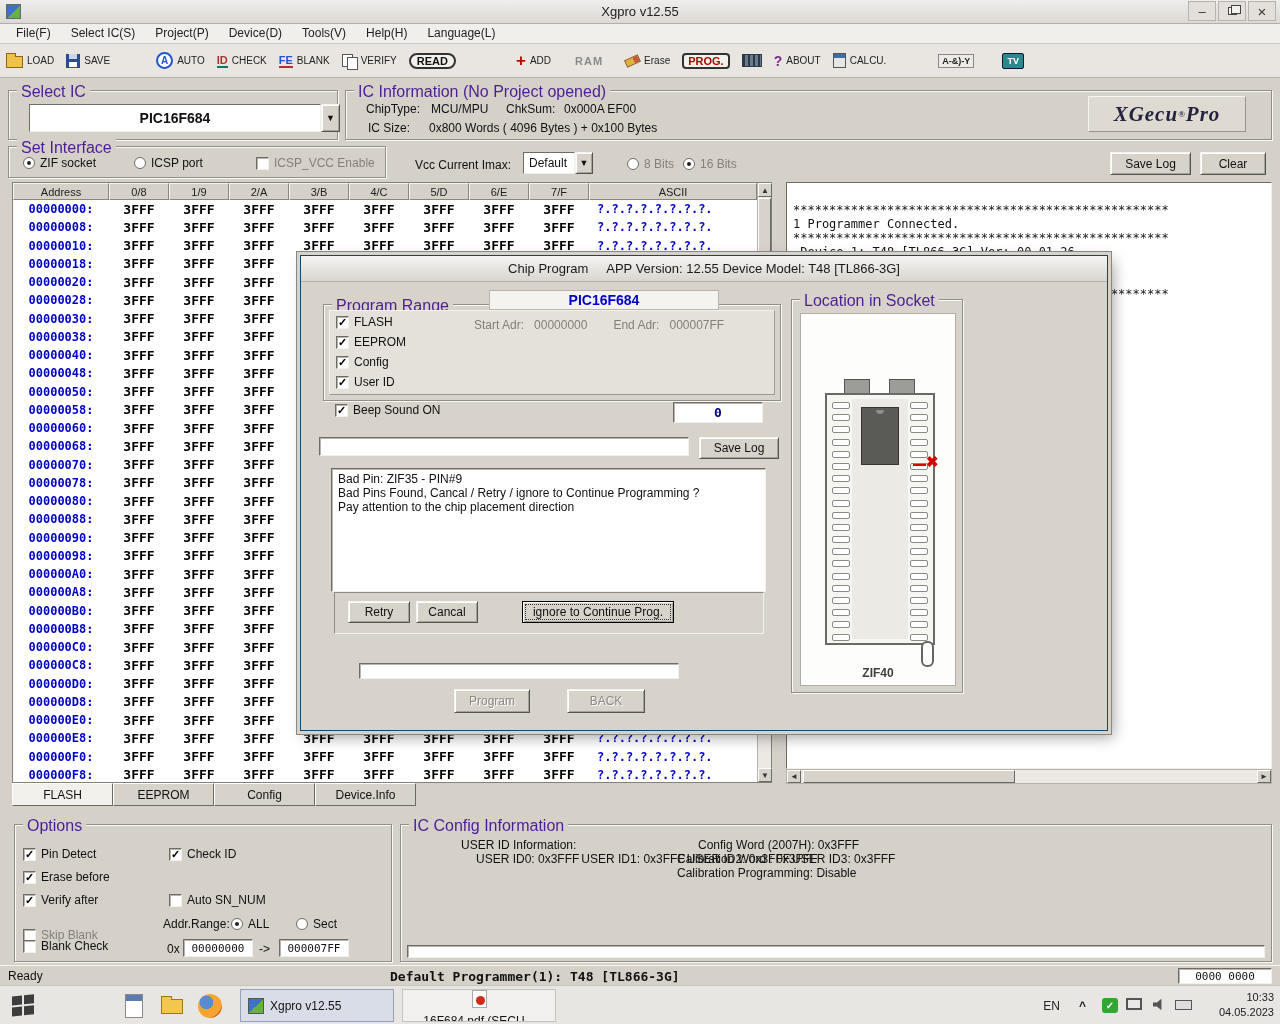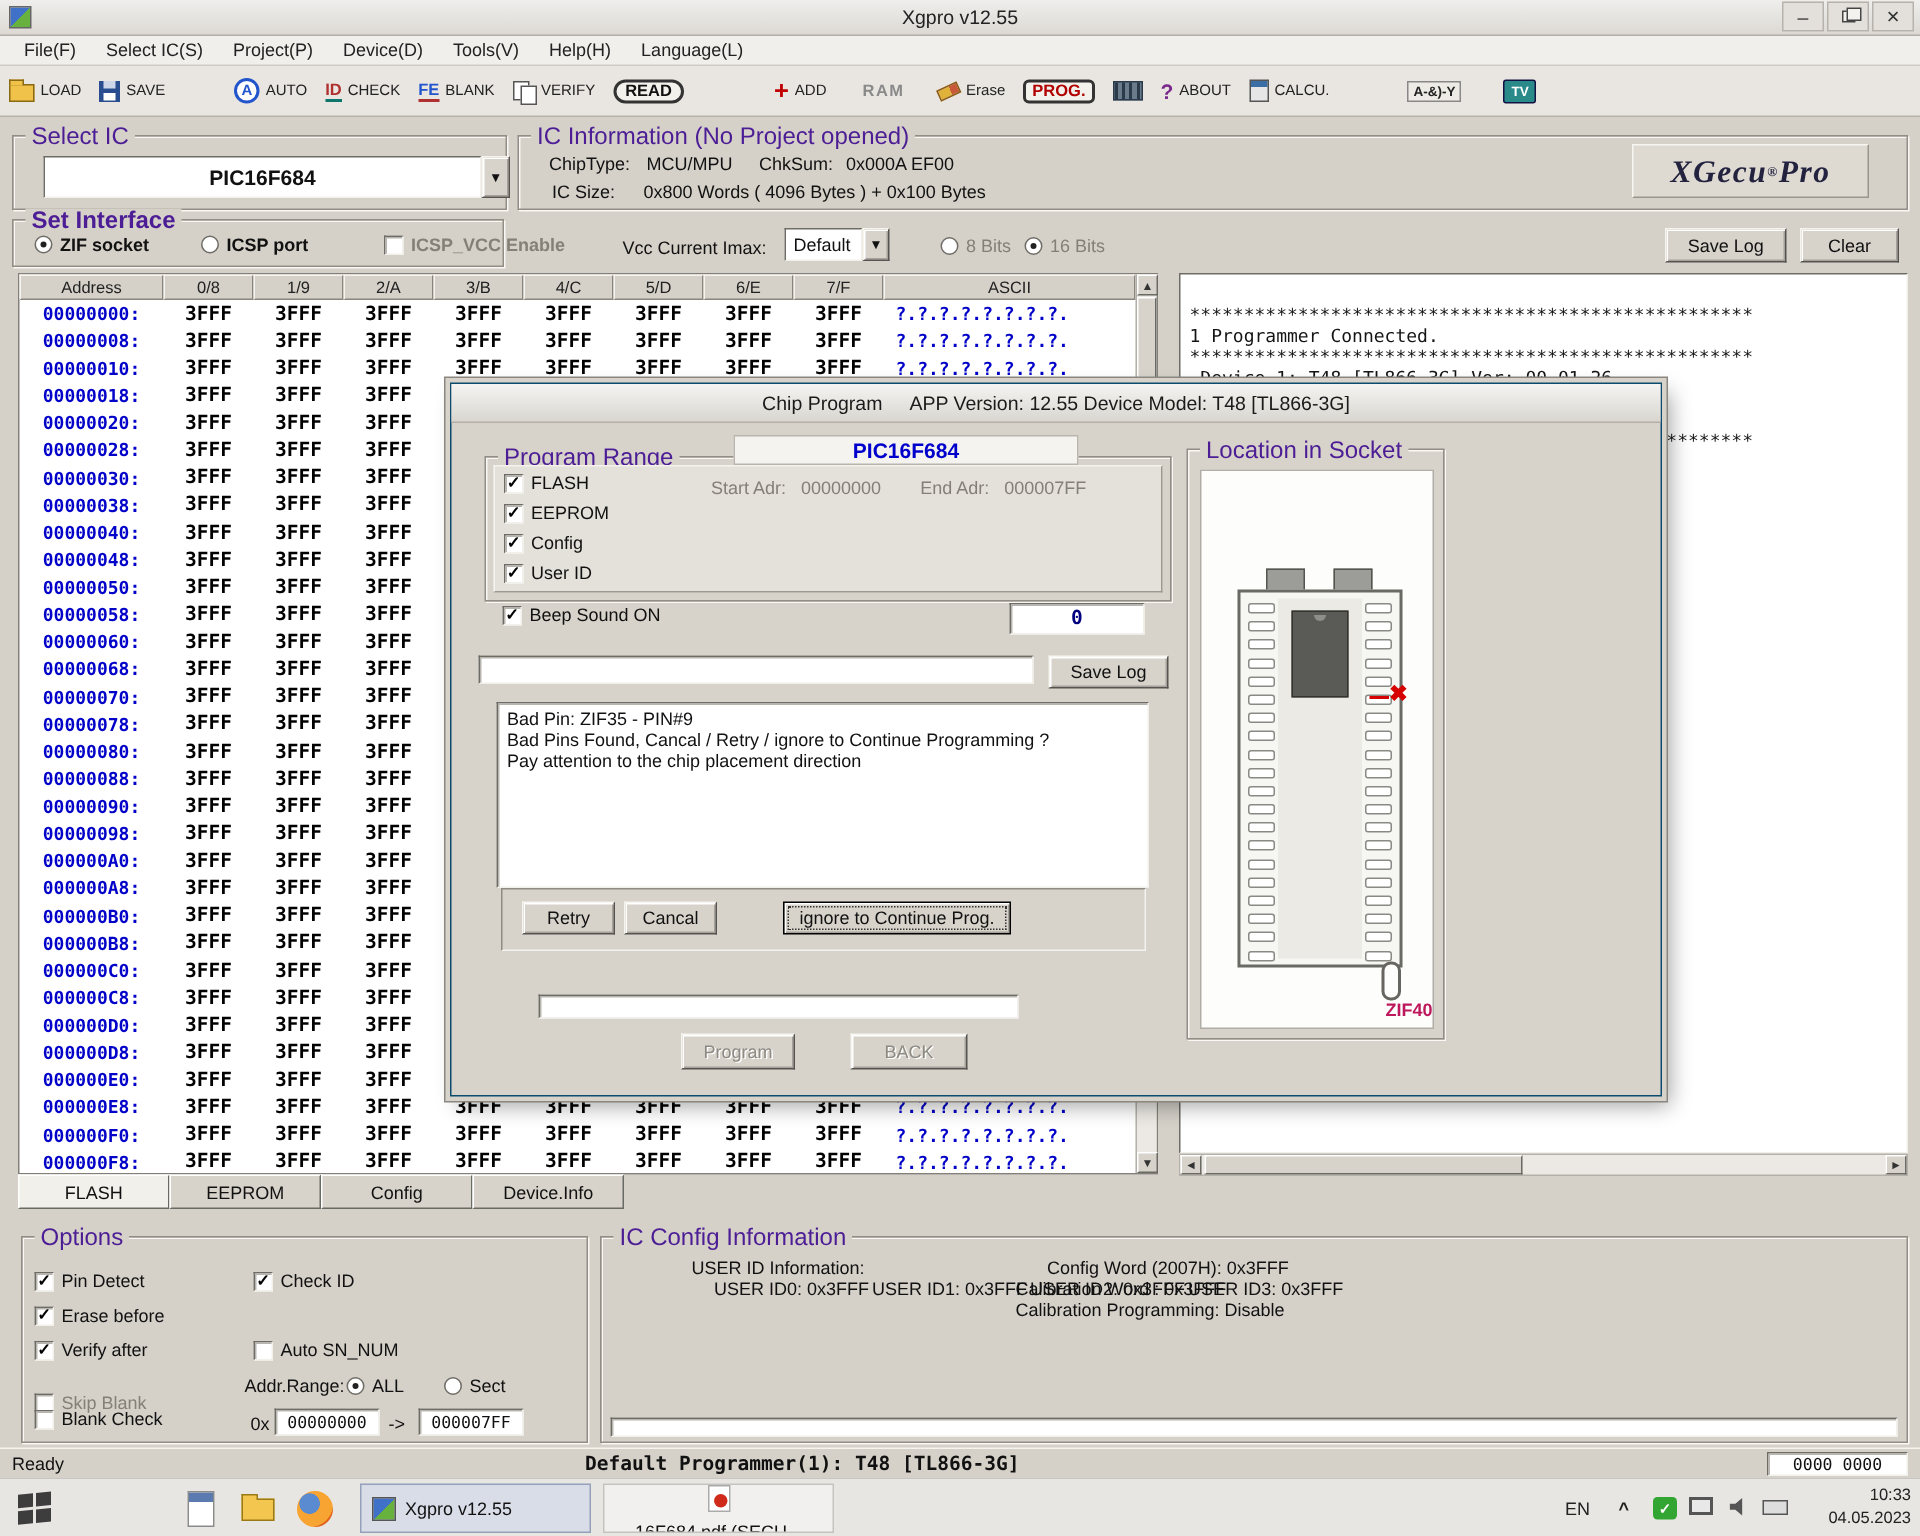--- a/index.html
+++ b/index.html
@@ -143,21 +143,21 @@
   .sockbody{position:absolute;left:24px;top:79px;width:110px;height:252px;background:#f6f6f3;border:2px solid #6a6a64;}
   .channel{position:absolute;left:25px;top:4px;width:56px;bottom:4px;background:#eceae5;}
   .holes{position:absolute;top:7px;display:flex;flex-direction:column;gap:5.2px;}
   .holesL{left:5px;} .holesR{right:5px;}
   .hole{width:18px;height:7px;background:#fff;border:1px solid #8a8a85;border-radius:2px;}
   .chipdev{position:absolute;left:34px;top:12px;width:38px;height:58px;background:#5a5a57;border:1px solid #35352f;}
   .chipdev::after{content:'';position:absolute;left:14px;top:2px;width:8px;height:4px;border-radius:0 0 4px 4px;background:#8f8f8a;}
   .xdash{position:absolute;left:112px;top:150px;width:13px;height:2px;background:#d60000;}
   .xmark{position:absolute;left:125px;top:139px;color:#d60000;font-size:15px;font-weight:bold;}
   .handle{position:absolute;left:120px;top:327px;width:13px;height:26px;border:2px solid #66655f;border-radius:6px;background:#fdfdfb;}
-  .sockname{position:absolute;left:0;right:0;top:352px;text-align:right;font-weight:bold;font-size:12px;color:#be185d;}
+  .sockname{position:absolute;left:0;right:0;top:352px;text-align:center;font-weight:bold;font-size:12px;color:#404040;}
 </style>
 </head>
 <body>
 
 <div id="app">
 
   <div class="titlebar">
     <span class="appicon"></span>
     <div class="tb-title">Xgpro v12.55</div>
     <div class="tb-btns">
@@ -260,21 +260,21 @@
     <span class="cfgline" style="left:218px;top:11px;">0x000A EF00</span>
     <span class="cfgline" style="left:22px;top:30px;">IC Size:</span>
     <span class="cfgline" style="left:83px;top:30px;">0x800 Words ( 4096 Bytes ) + 0x100 Bytes</span>
   </div>
   <div class="logo">
     <span>XGecu</span>
       <sup>®</sup>
       <span>Pro</span>
   </div>
 
-  <div class="group" style="left:8px;top:146px;width:328px;height:32px;font-weight:bold;">
+  <div class="group" style="left:8px;top:146px;width:378px;height:32px;">
     <span class="gtitle">Set Interface</span>
     <div class="radio-row" style="left:14px;top:9px;">
         <span class="rbox sel"></span>
         <span>ZIF socket</span>
       </div>
     <div class="radio-row" style="left:125px;top:9px;">
         <span class="rbox"></span>
         <span>ICSP port</span>
       </div>
     <div class="cb" style="left:247px;top:9px;">

